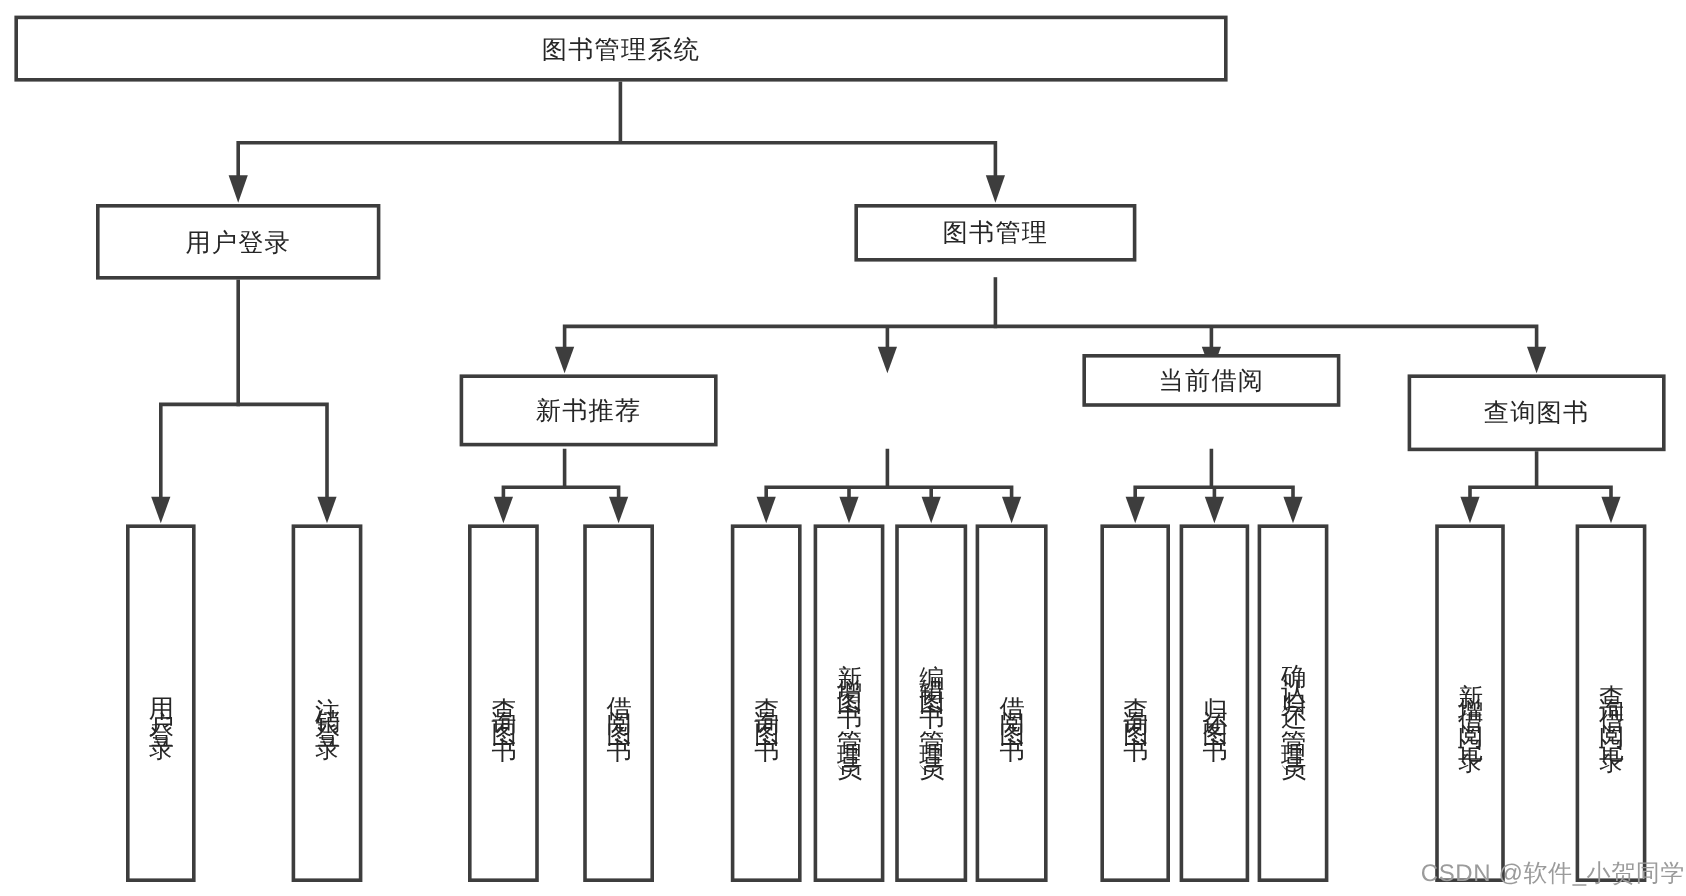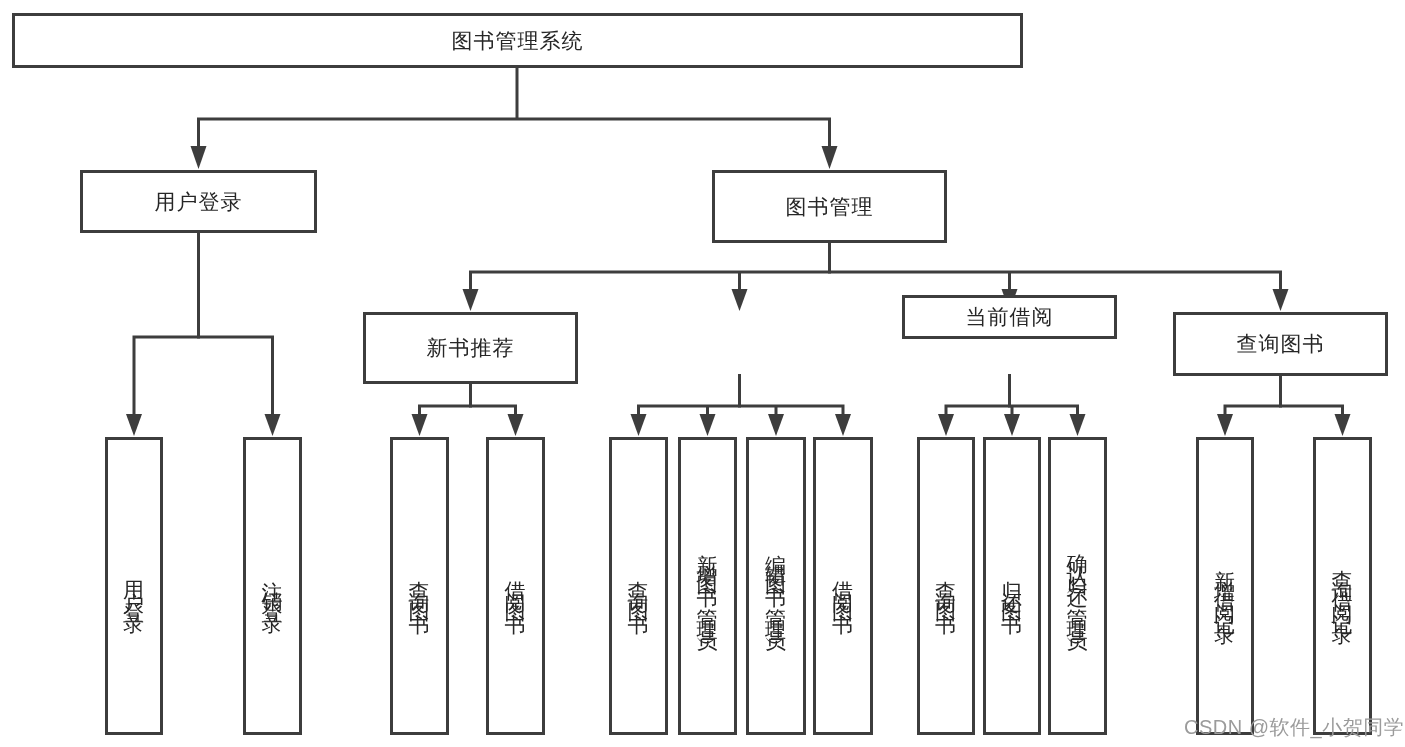--- a/index.html
+++ b/index.html
@@ -119,25 +119,25 @@
     </g>
   </svg>
 
   <div class="box" style="left:12px;top:13px;width:1011px;height:55px">
     <span class="hlbl">图书管理系统</span>
   </div>
 
   <div class="box" style="left:80px;top:170px;width:237px;height:63px">
     <span class="hlbl">用户登录</span>
   </div>
-  <div class="box" style="left:712px;top:170px;width:235px;height:73px">
+  <div class="box" style="left:712px;top:170px;width:235px;height:48px">
     <span class="hlbl">图书管理</span>
   </div>
 
-  <div class="box" style="left:363px;top:312px;width:215px;height:72px">
+  <div class="box" style="left:383px;top:312px;width:215px;height:60px">
     <span class="hlbl">新书推荐</span>
   </div>
   <div class="box" style="left:902px;top:295px;width:215px;height:44px">
     <span class="hlbl">当前借阅</span>
   </div>
   <div class="box" style="left:1173px;top:312px;width:215px;height:64px">
     <span class="hlbl">查询图书</span>
   </div>
 
   <div class="box leaf" style="left:105px;top:437px;width:58px;height:298px">

